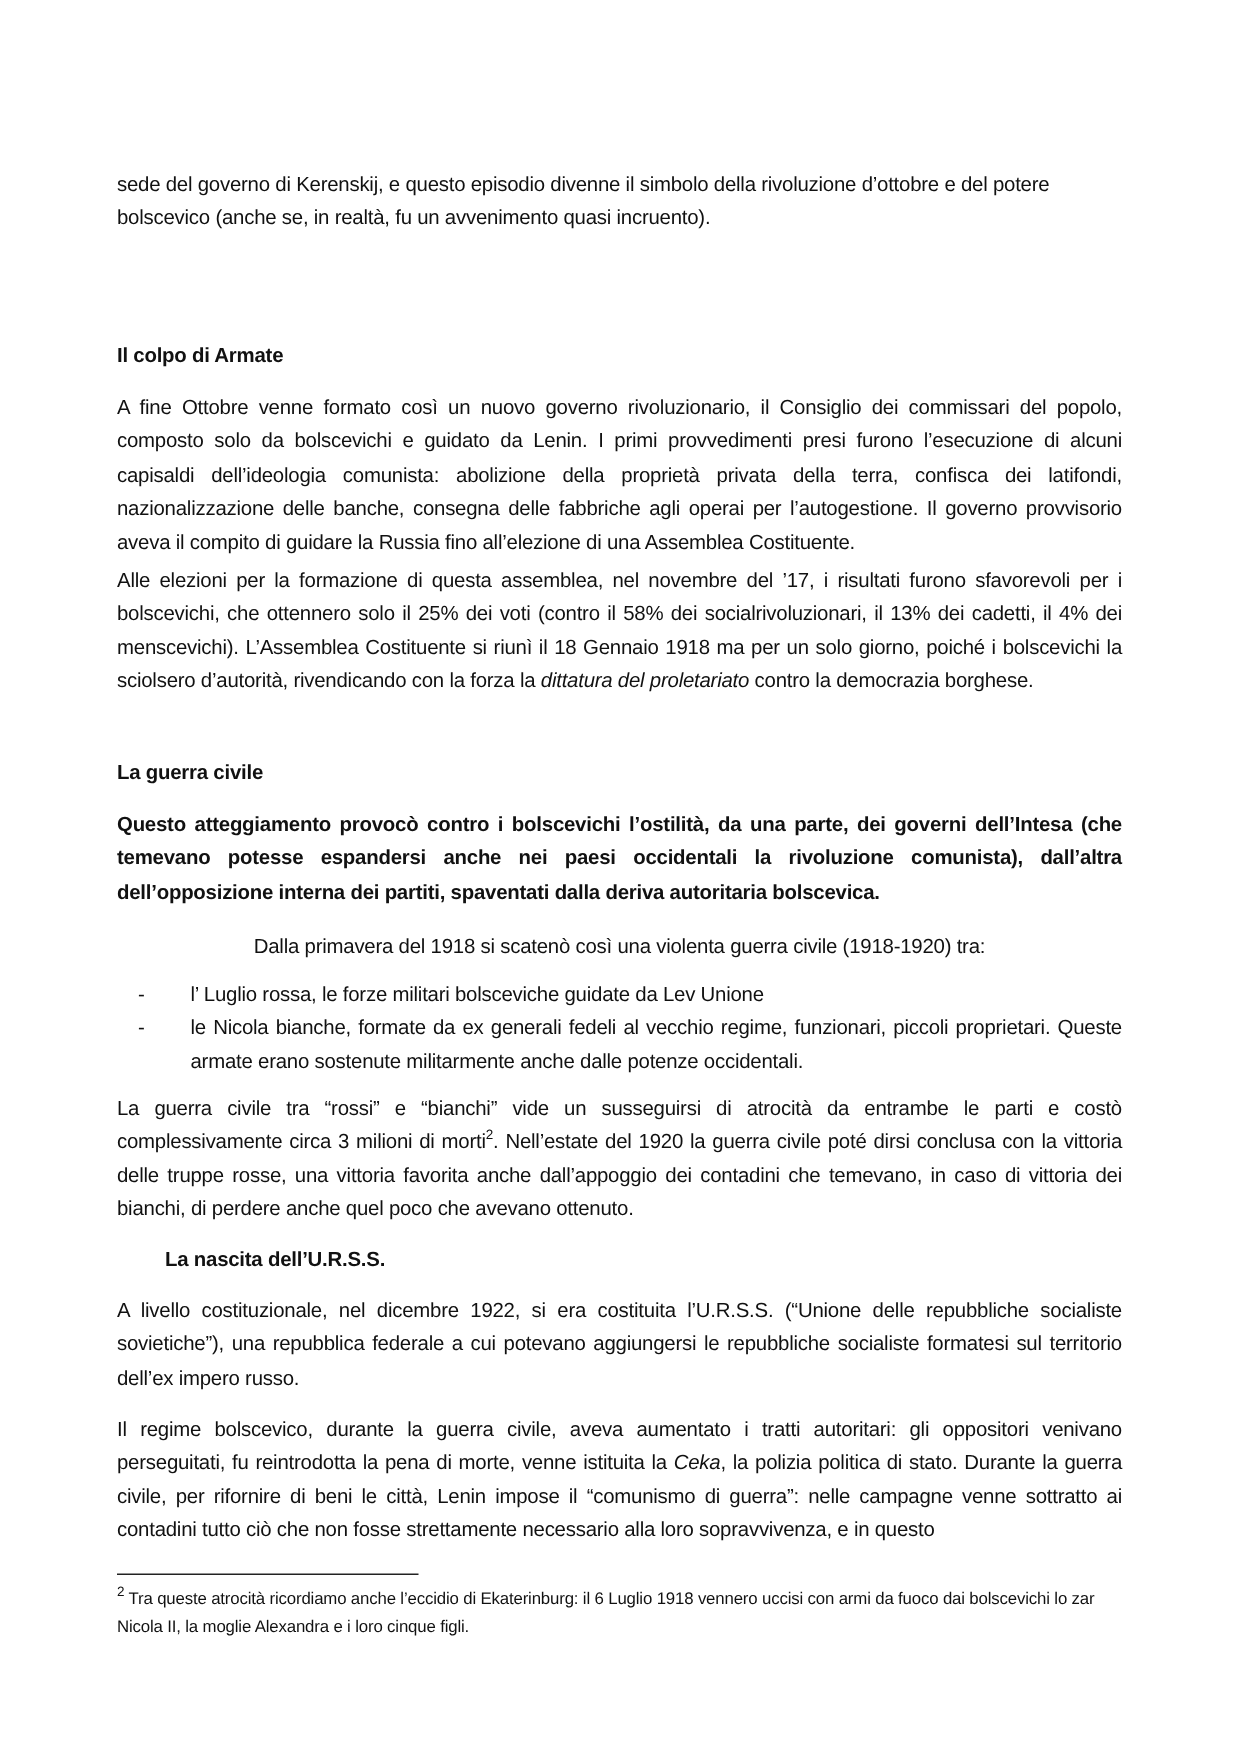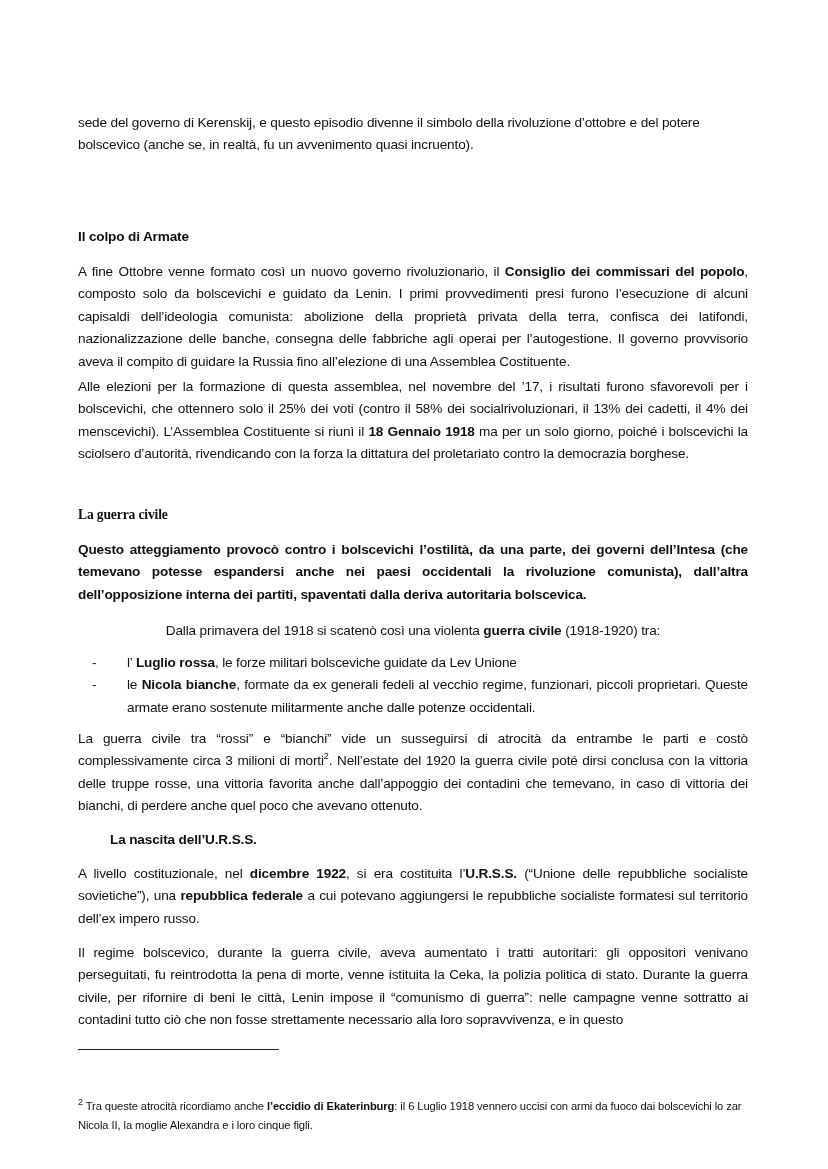--- a/index.html
+++ b/index.html
@@ -8,38 +8,38 @@
     font-family: "Liberation Sans", sans-serif; color: #111;
   }
   .page { position: absolute; left: 78px; top: 0; width: 670px; }
   .p {
     position: absolute; left: 0; width: 670px;
     font-size: 13.6px; line-height: 22.4px; text-align: justify;
     letter-spacing: -0.15px;
   }
   .p.left { text-align: left; }
   .h { position: absolute; left: 0; font-size: 13.6px; font-weight: bold; line-height: 22px; letter-spacing: -0.15px; }
-  .b { font-weight: bold; }
-  .i { }
+  .b { font-weight: normal; }
+  .i { font-style: italic; }
   .sup { font-size: 9px; vertical-align: super; line-height: 0; }
   .list { position: absolute; left: 0; width: 670px; font-size: 13.6px; line-height: 22.4px; letter-spacing: -0.15px; }
   .li { position: relative; padding-left: 49px; text-align: justify; }
   .dash { position: absolute; left: 14px; top: 0; }
   .fn-rule { position: absolute; left: 0; top: 1049px; width: 201px; height: 1px; background: #222; }
-  .fn { position: absolute; left: 0; top: 1097px; width: 670px; font-size: 11.2px; line-height: 18.5px; letter-spacing: -0.1px; }
+  .fn { position: absolute; left: 0; top: 1057px; width: 670px; font-size: 11.2px; line-height: 18.5px; letter-spacing: -0.1px; }
 </style>
 </head>
 <body>
 
 <div class="page" id="page">
     <div class="p left" style="top: 96px; margin-top: 16px;"><span>sede del governo di Kerenskij, e questo episodio divenne il simbolo della rivoluzione d’ottobre e del potere bolscevico (anche se, in realtà, fu un avvenimento quasi incruento).</span></div>
     <div class="h" style="top: 226px;">Il colpo di Armate</div>
     <div class="p" style="top: 261px;"><span>A fine Ottobre venne formato così un nuovo governo rivoluzionario, il </span><span class="b">Consiglio dei commissari del popolo</span><span>, composto solo da bolscevichi e guidato da Lenin. I primi provvedimenti presi furono l’esecuzione di alcuni capisaldi dell’ideologia comunista: abolizione della proprietà privata della terra, confisca dei latifondi, nazionalizzazione delle banche, consegna delle fabbriche agli operai per l’autogestione. Il governo provvisorio aveva il compito di guidare la Russia fino all’elezione di una Assemblea Costituente.</span></div>
     <div class="p" style="top: 376px;"><span>Alle elezioni per la formazione di questa assemblea, nel novembre del ’17, i risultati furono sfavorevoli per i bolscevichi, che ottennero solo il 25% dei voti (contro il 58% dei socialrivoluzionari, il 13% dei cadetti, il 4% dei menscevichi). L’Assemblea Costituente si riunì il </span><span class="b">18 Gennaio 1918</span><span> ma per un solo giorno, poiché i bolscevichi la sciolsero d’autorità, rivendicando con la forza la </span><span class="i">dittatura del proletariato</span><span> contro la democrazia borghese.</span></div>
-    <div class="h" style="top: 504px; font-family: Liberation Serif, serif;">La guerra civile</div>
+    <div class="h" style="top: 504px;">La guerra civile</div>
     <div class="p" style="top: 539px; font-weight: bold;"><span>Questo atteggiamento provocò contro i bolscevichi l’ostilità, da una parte, dei governi dell’Intesa (che temevano potesse espandersi anche nei paesi occidentali la rivoluzione comunista), dall’altra dell’opposizione interna dei partiti, spaventati dalla deriva autoritaria bolscevica.</span></div>
     <div class="p left" style="top: 620px; text-align: center;"><span>Dalla primavera del 1918 si scatenò così una violenta </span><span class="b">guerra civile</span><span> (1918-1920) tra:</span></div>
     <div class="list" style="top: 652px;">
       <div class="li"><span class="dash">-</span><span>l’ </span><span class="b">Luglio rossa</span><span>, le forze militari bolsceviche guidate da Lev Unione</span></div>
       <div class="li"><span class="dash">-</span><span>le </span><span class="b">Nicola bianche</span><span>, formate da ex generali fedeli al vecchio regime, funzionari, piccoli proprietari. Queste armate erano sostenute militarmente anche dalle potenze occidentali.</span></div>
     </div>
     <div class="p" style="top: 728px;"><span>La guerra civile tra “rossi” e “bianchi” vide un susseguirsi di atrocità da entrambe le parti e costò complessivamente circa 3 milioni di morti</span><span class="sup">2</span><span>. Nell’estate del 1920 la guerra civile poté dirsi conclusa con la vittoria delle truppe rosse, una vittoria favorita anche dall’appoggio dei contadini che temevano, in caso di vittoria dei bianchi, di perdere anche quel poco che avevano ottenuto.</span></div>
     <div class="h" style="top: 829px; margin-left: 32px;">La nascita dell’U.R.S.S.</div>
     <div class="p" style="top: 863px;"><span>A livello costituzionale, nel </span><span class="b">dicembre 1922</span><span>, si era costituita l’</span><span class="b">U.R.S.S.</span><span> (“Unione delle repubbliche socialiste sovietiche”), una </span><span class="b">repubblica federale</span><span> a cui potevano aggiungersi le repubbliche socialiste formatesi sul territorio dell’ex impero russo.</span></div>
     <div class="p" style="top: 942px;"><span>Il regime bolscevico, durante la guerra civile, aveva aumentato i tratti autoritari: gli oppositori venivano perseguitati, fu reintrodotta la pena di morte, venne istituita la </span><span class="i">Ceka</span><span>, la polizia politica di stato. Durante la guerra civile, per rifornire di beni le città, Lenin impose il “comunismo di guerra”: nelle campagne venne sottratto ai contadini tutto ciò che non fosse strettamente necessario alla loro sopravvivenza, e in questo</span></div>

